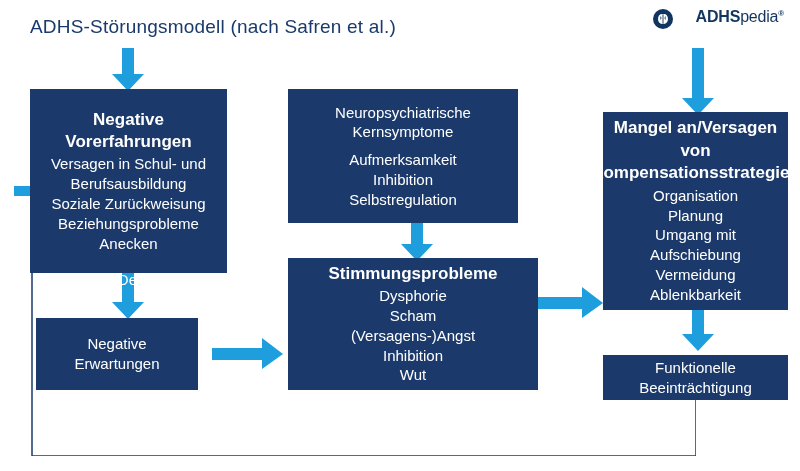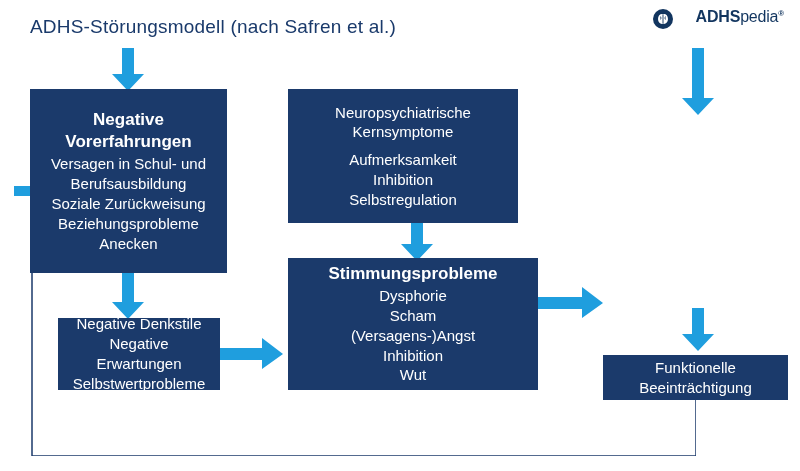--- a/index.html
+++ b/index.html
@@ -177,22 +177,31 @@
     <div class="bline">Anecken</div>
   </div>
 
   <div class="box navy" style="left:288px; top:89px; width:230px; height:134px;">
     <div class="bline" style="margin-bottom:8px;">Neuropsychiatrische Kernsymptome</div>
     <div class="bline">Aufmerksamkeit</div>
     <div class="bline">Inhibition</div>
     <div class="bline">Selbstregulation</div>
   </div>
 
-
-  <div class="box navy" style="left:58px; top:318px; width:162px; height:72px;">
+  <div class="box navy" style="left:603px; top:112px; width:185px; height:198px;">
+    <div class="bhead" style="margin-bottom:0;">Mangel an/Versagen von</div>
+    <div class="bhead">Kompensationsstrategien</div>
+    <div class="bline">Organisation</div>
+    <div class="bline">Planung</div>
+    <div class="bline">Umgang mit Aufschiebung</div>
+    <div class="bline">Vermeidung</div>
+    <div class="bline">Ablenkbarkeit</div>
+  </div>
+
+  <div class="box navy" style="left:36px; top:318px; width:162px; height:72px;gap:44px;">
     <div class="bline">Negative Denkstile</div>
     <div class="bline">Negative Erwartungen</div>
     <div class="bline">Selbstwertprobleme</div>
   </div>
 
   <div class="box navy" style="left:288px; top:258px; width:250px; height:132px;">
     <div class="bhead">Stimmungsprobleme</div>
     <div class="bline">Dysphorie</div>
     <div class="bline">Scham</div>
     <div class="bline">(Versagens-)Angst</div>

